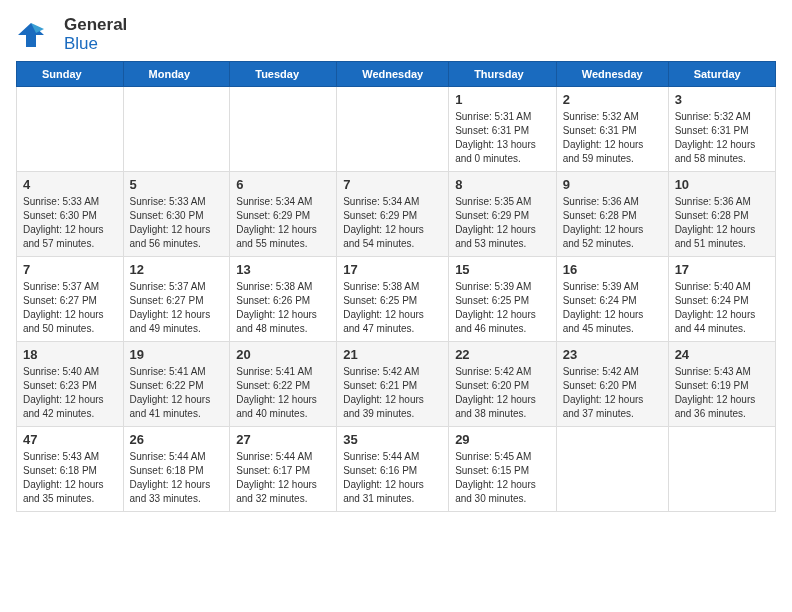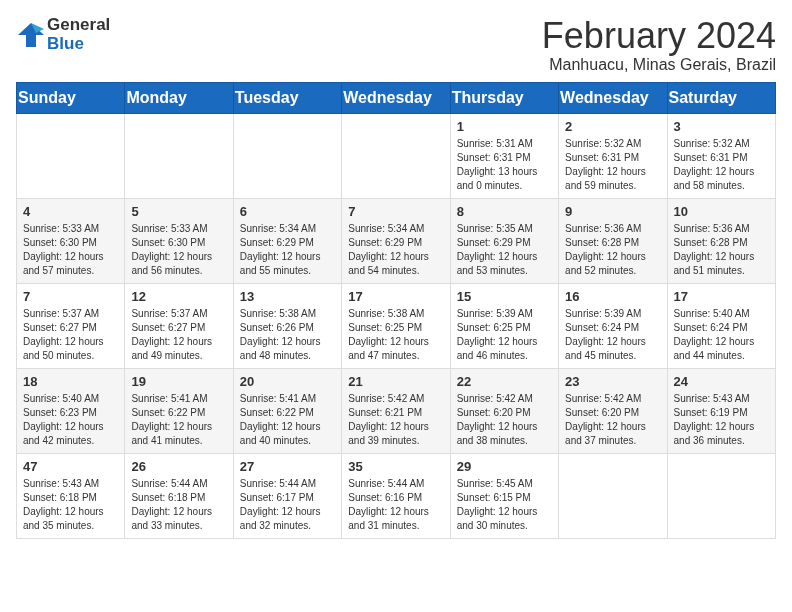--- a/index.html
+++ b/index.html
@@ -12,21 +12,21 @@
     }
     .header {
       display: flex;
       justify-content: space-between;
       align-items: flex-start;
       margin-bottom: 8px;
     }
     .logo {
       display: flex;
       align-items: center;
-      gap: 1px;
+      gap: 18px;
     }
     .logo-bird {
       width: 30px;
       height: 28px;
     }
     .title-section {
       text-align: right;
     }
     .month-title {
       font-size: 36px;
@@ -40,22 +40,22 @@
     }
     .calendar {
       width: 100%;
       border-collapse: collapse;
       border: 1px solid #ccc;
     }
     .calendar th {
       background: #1a6bbf;
       color: #fff;
       text-align: left;
-      padding: 6px 1px;
-      font-size: 16px;
+      padding: 6px 25px;
+      font-size: 11px;
       border: 1px solid #1558a0;
     }
     .calendar td {
       vertical-align: top;
       padding: 5px 6px;
       border: 1px solid #ddd;
       width: calc(100% / 7);
       min-height: 80px;
       font-size: 10.5px;
       color: #333;
@@ -83,26 +83,22 @@
 <body>
 
 <div class="header">
   <div class="logo">
     <svg class="logo-bird" viewBox="0 0 30 28" xmlns="http://www.w3.org/2000/svg">
       <polygon points="15,2 28,14 20,14 20,26 10,26 10,14 2,14" fill="#1a6bbf"></polygon>
       <polygon points="15,2 28,8 20,12" fill="#3a9fd4"></polygon>
     </svg>
     <div>
       <div style="font-size:17px;font-weight:bold;color:#333;line-height:1.1;">General</div>
-      <div style="font-size:17px;font-weight:bold;color:#1a6bbf;line-height:1.1;">Blue</div>
+      <div style="font-size:17px;font-weight:normal;color:#1a6bbf;line-height:1.1;">Blue</div>
     </div>
-  </div>
-  <div class="title-section">
-    <div class="month-title">February 2024</div>
-    <div class="location">Manhuacu, Minas Gerais, Brazil</div>
   </div>
 </div>
 
 <table class="calendar">
   <thead>
     <tr>
     <th>Sunday</th>
         <th>Monday</th>
         <th>Tuesday</th>
         <th>Wednesday</th>

